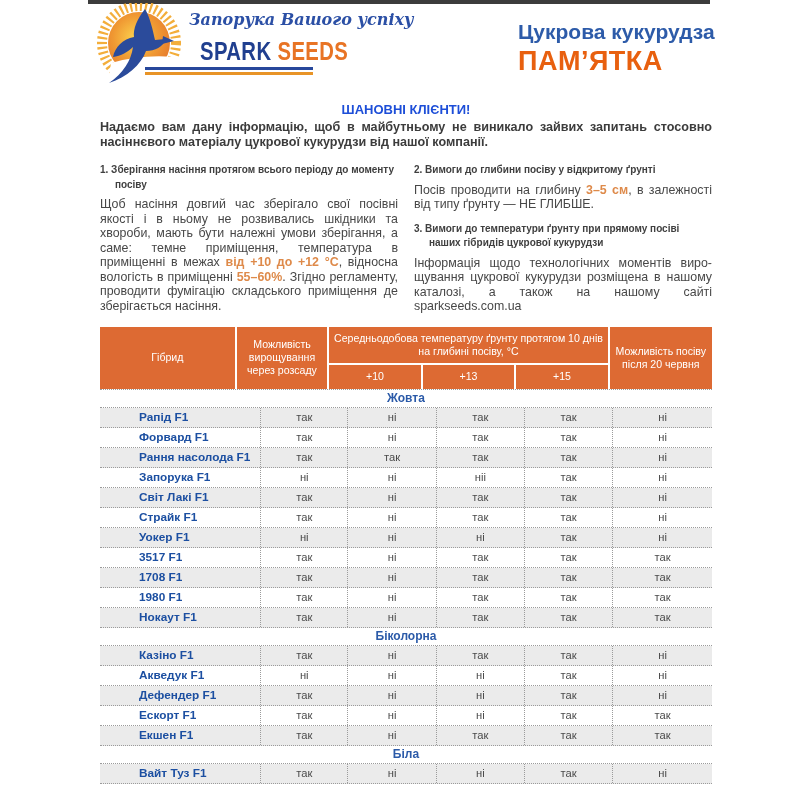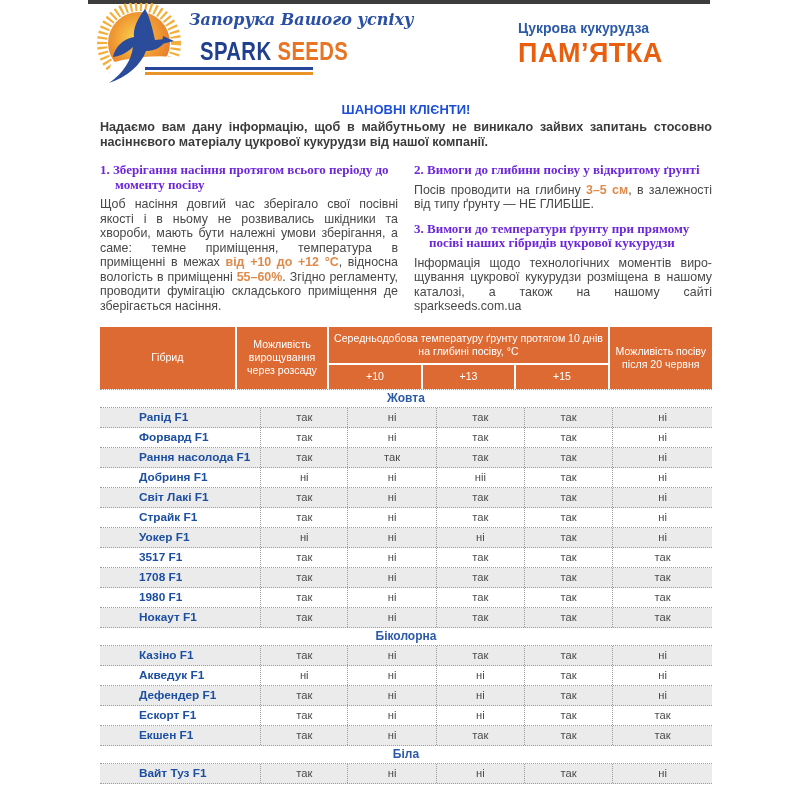--- a/index.html
+++ b/index.html
@@ -12,31 +12,31 @@
   .tagline{position:absolute;left:96px;top:7px;width:250px;
            font-family:"DejaVu Serif",serif;font-style:italic;font-weight:bold;
            font-size:16px;color:#2b4fa5;white-space:nowrap;}
   .brand{position:absolute;left:107px;top:33px;font-weight:bold;font-size:26px;
          letter-spacing:.5px;white-space:nowrap;transform:scaleX(.78);transform-origin:left;}
   .brand .b1{color:#203f8f;} .brand .b2{color:#e87425;}
   .brand-underline{position:absolute;left:52px;top:64px;width:168px;}
   .brand-underline .u-blue{height:3px;background:#27479b;}
   .brand-underline .u-orange{height:3px;background:#e89427;margin-top:2px;}
   .doc-titles{position:absolute;left:518px;top:20px;width:200px;}
-  .doc-subject{font-size:14px;font-weight:600;color:#2d5ba9;white-space:nowrap;}
+  .doc-subject{font-size:21px;font-weight:600;color:#2d5ba9;white-space:nowrap;}
   .doc-type{font-size:27px;font-weight:800;color:#e8600f;letter-spacing:.5px;margin-top:2px;}
   
   .main{position:absolute;left:100px;top:102px;width:612px;}
   .salutation{text-align:center;font-weight:bold;font-size:13px;color:#1d4ed8;}
   .intro{margin-top:3px;font-weight:bold;font-size:12.6px;line-height:15px;
          text-align:justify;color:#3c3c3c;}
   .cols{margin-top:13px;display:flex;gap:16px;}
   .col{flex:1;min-width:0;}
-  .sec-h{color:#6d28d9;font-weight:bold;font-size:13px;line-height:14.6px;
-         padding-left:15px;text-indent:-15px;margin:0 0 5px 0;font-family:Liberation Serif, serif;}
+  .sec-h{color:#404040;font-weight:bold;font-size:10px;line-height:14.6px;
+         padding-left:15px;text-indent:-15px;margin:0 0 5px 0;}
   .sec-b{font-size:12.4px;line-height:14.5px;text-align:justify;color:#474747;margin:0;}
   .sec-b .hl{color:#de8a4a;font-weight:600;}
   .mt10{margin-top:10px;}
   
   .tbl{margin-top:13px;width:612px;}
   .t-grid{display:grid;grid-template-columns:137fr 92fr 93fr 93fr 93fr 104fr;padding-left:31px;}
   .t-head{display:grid;grid-template-columns:137fr 92fr 93fr 93fr 93fr 104fr;
           grid-template-rows:36px 24px;gap:2px;background:#fff;}
   .t-head>div{background:#dd6a33;color:#fff;font-size:10.6px;line-height:1.22;
           display:flex;align-items:center;justify-content:center;text-align:center;padding:1px 3px;box-sizing:border-box;}
@@ -136,21 +136,21 @@
           </div>
           <div class="t-row t-grid stripe">
             <div class="hyb">Рання насолода F1</div>
             <div>так</div>
             <div>так</div>
             <div>так</div>
             <div>так</div>
             <div>ні</div>
           </div>
           <div class="t-row t-grid">
-            <div class="hyb">Добриня F1</div>
+            <div class="hyb">Запорука F1</div>
             <div>ні</div>
             <div>ні</div>
             <div>ніі</div>
             <div>так</div>
             <div>ні</div>
           </div>
           <div class="t-row t-grid stripe">
             <div class="hyb">Світ Лакі F1</div>
             <div>так</div>
             <div>ні</div>

